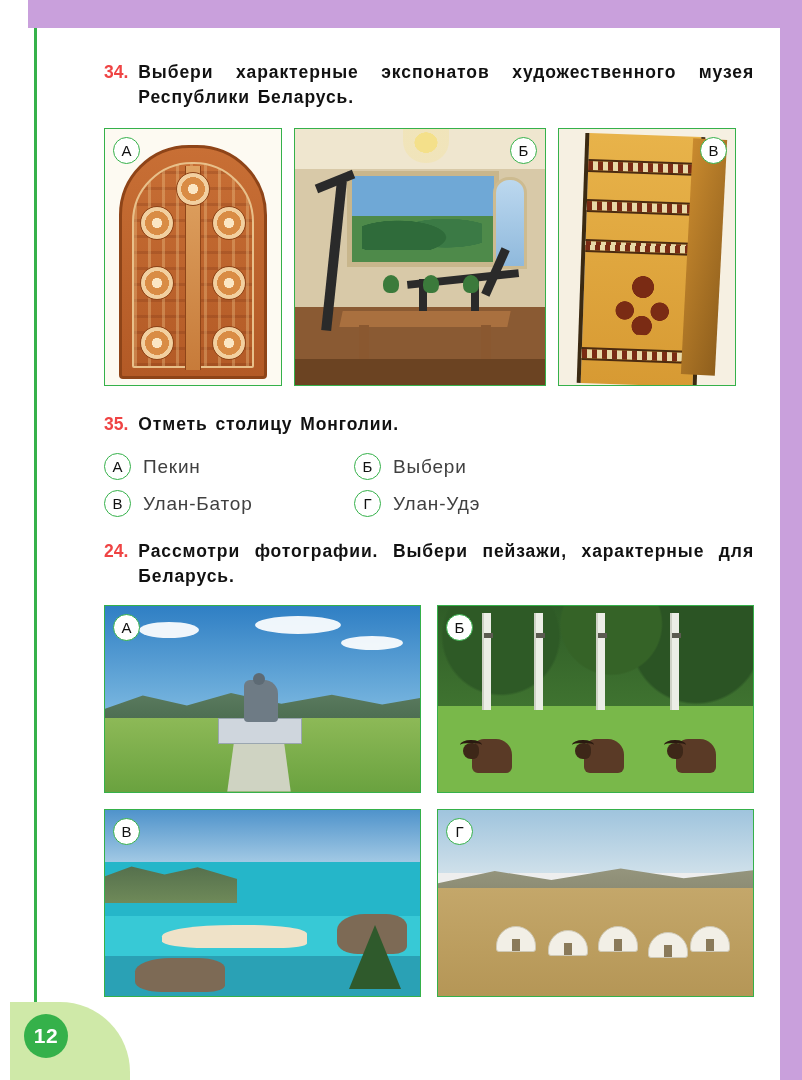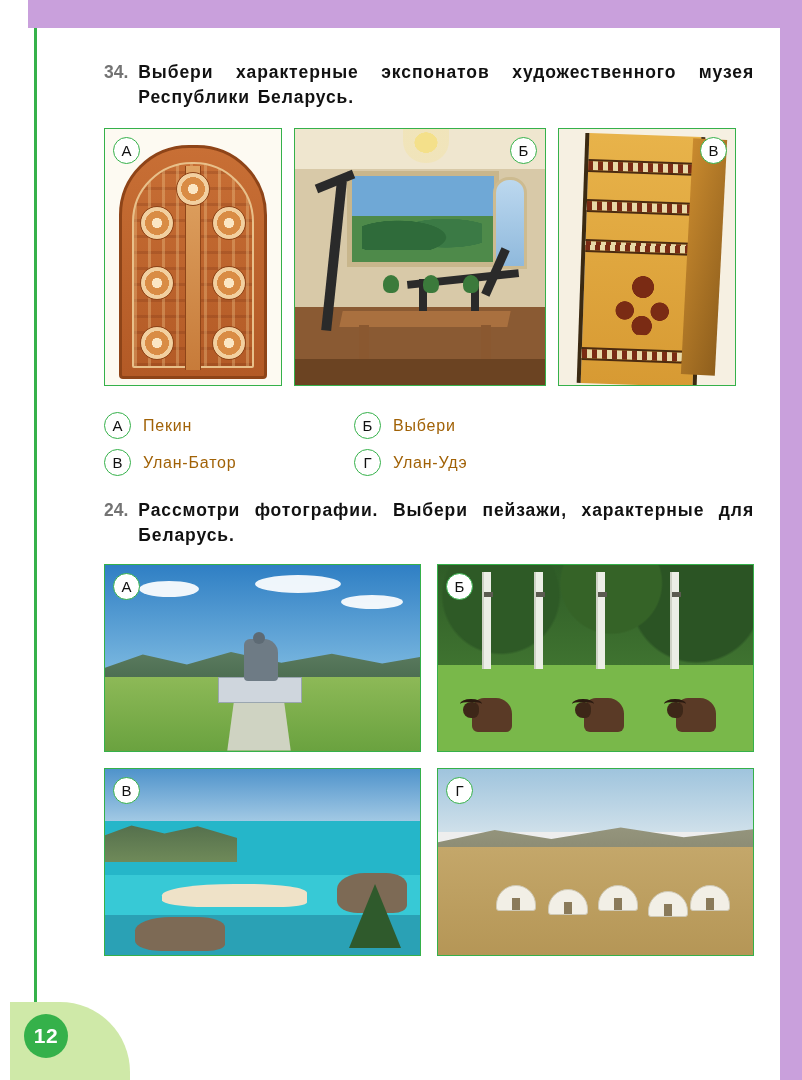--- a/index.html
+++ b/index.html
@@ -50,21 +50,21 @@
   }
 
   
   .task { margin-bottom: 0; }
   .task-head {
     display: flex; align-items: flex-start;
     font-size: 17.5px; line-height: 25px;
     color: #111;
   }
   .task-num {
-    color: #737373; font-weight: bold;
+    color: #ef4444; font-weight: bold;
     margin-right: 10px; flex: 0 0 auto;
     font-size: 17.5px;
   }
   .task-text {
     font-weight: bold; letter-spacing: 0.9px;
     text-align: justify;
     word-spacing: 2px;
   }
   .task-text.t36 { word-spacing: 3px; }
 
@@ -98,21 +98,21 @@
   .answers35 {
     margin-top: 16px;
   }
   .ans-row { display: flex; margin-bottom: 10px; }
   .ans {
     display: flex; align-items: center;
     width: 250px;
   }
   .ans-label {
     margin-left: 12px;
-    font-size: 16px; letter-spacing: 0.8px; color: #a16207;
+    font-size: 19px; letter-spacing: 0.8px; color: #404040;
   }
 
   .t35wrap { margin-top: 26px; }
   .t36wrap { margin-top: 22px; }
 
   
   .grid36 { margin-top: 16px; }
   .grid-row { display: flex; gap: 16px; margin-bottom: 16px; }
   .p36 { width: 317px; height: 188px; }
 
@@ -395,20 +395,24 @@
             </div>
             <div class="towel-fold"></div>
           </div>
           <div class="opt-letter" style="left:auto; right:8px;">В</div>
         </div>
 
       </div>
     </div>
 
     <div class="task t35wrap">
+      <div class="task-head">
+        <span class="task-num">35.</span>
+        <span class="task-text">Отметь столицу Монголии.</span>
+      </div>
 
       <div class="answers35">
         <div class="ans-row">
           <div class="ans">
             <div class="opt-letter">А</div>
             <div class="ans-label">Пекин</div>
           </div>
           <div class="ans">
             <div class="opt-letter">Б</div>
             <div class="ans-label">Выбери</div>

